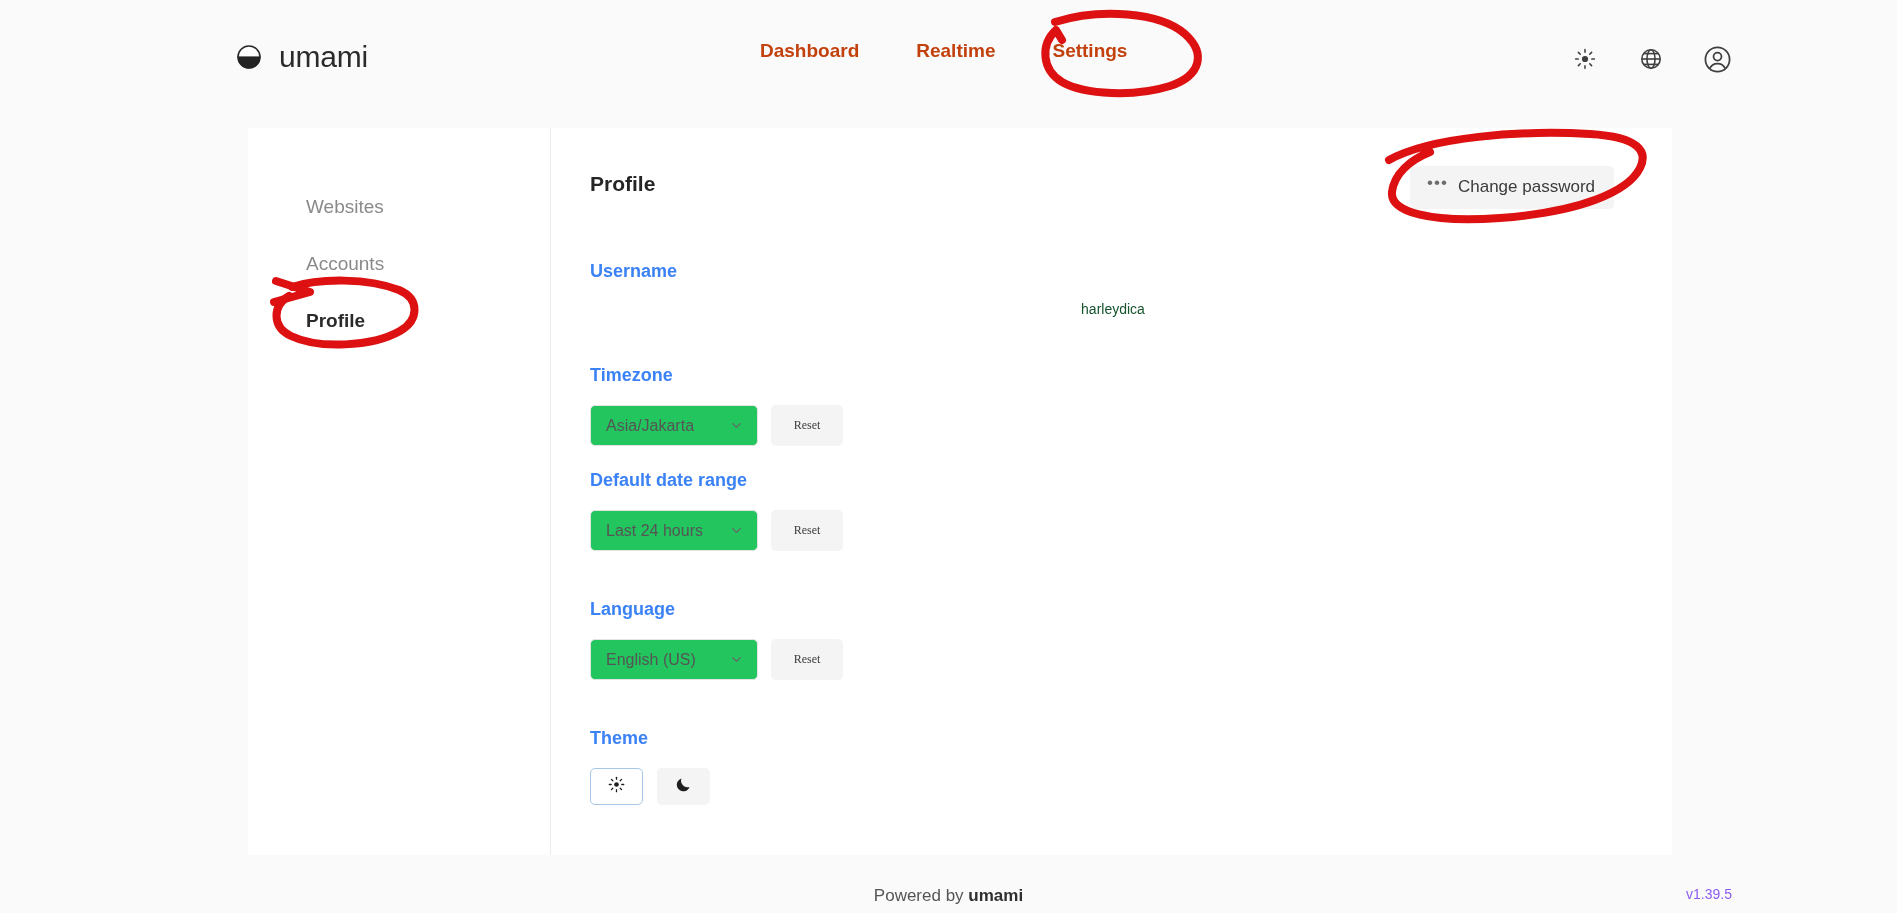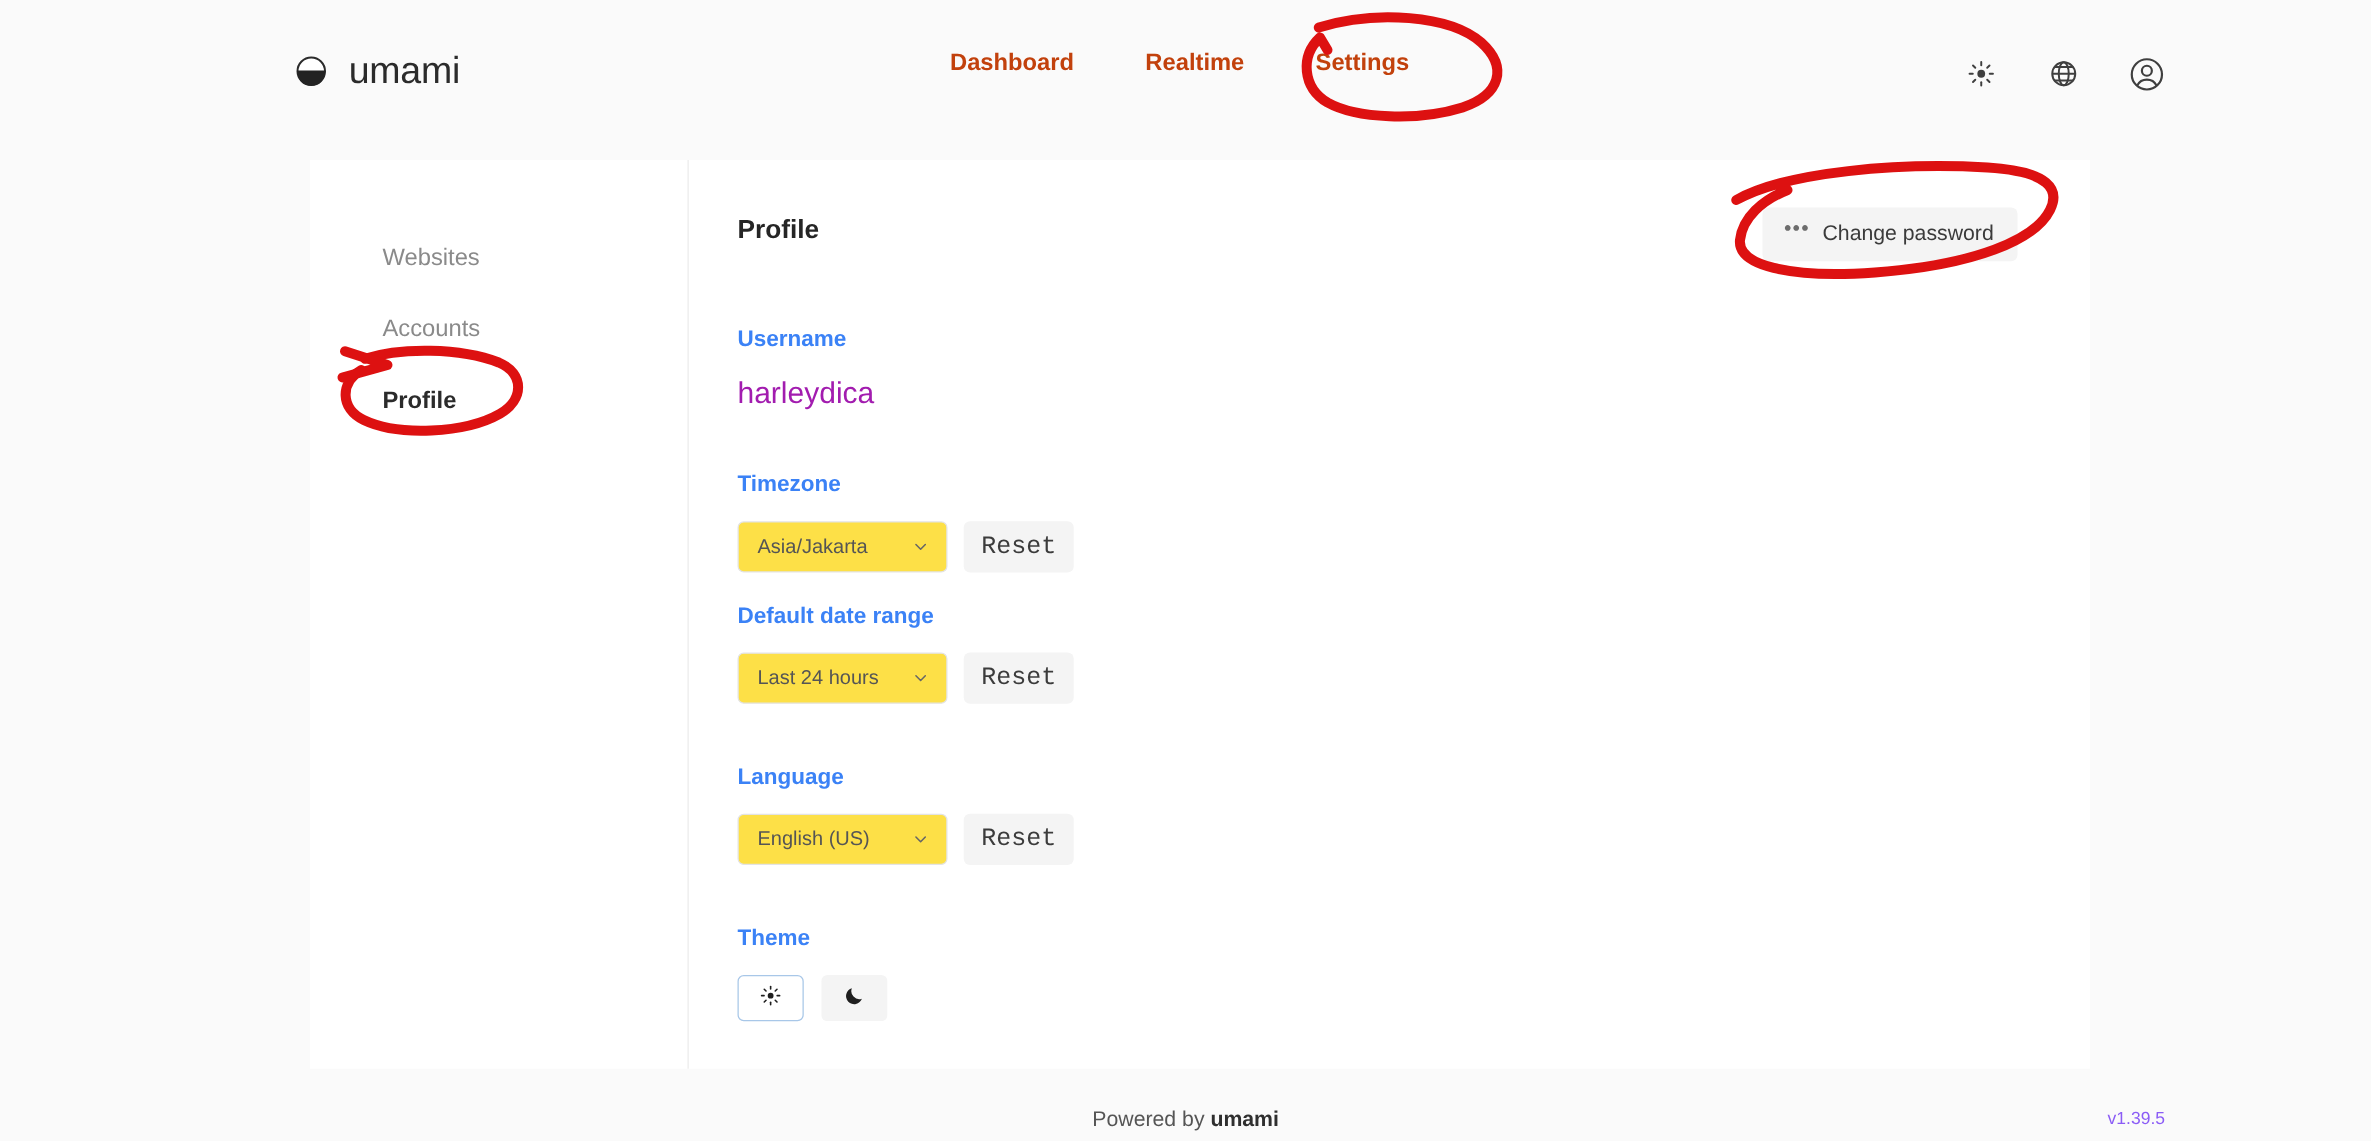--- a/index.html
+++ b/index.html
@@ -165,55 +165,56 @@
   #language-group { margin-top: 48px; }
   #theme-group { margin-top: 48px; }
 
   .field-label {
     font-size: 18px;
     font-weight: 700;
     color: #3b82f6;
     margin-bottom: 19px;
   }
   .field-static-value {
-    font-size: 24px;
-    color: #a21caf;
+    font-size: 14px;
+    color: #14532d;
+    text-align: center;
   }
 
   .field-row {
     display: flex;
     align-items: center;
     gap: 13px;
   }
 
   .dropdown {
     width: 168px;
     height: 41px;
-    background: #fde047;
+    background: #22c55e;
     border: 1px solid #e3e3e3;
     border-radius: 5px;
     display: flex;
     align-items: center;
     justify-content: space-between;
     padding: 0 13px 0 15px;
     font-size: 16px;
     color: #555555;
     cursor: pointer;
     white-space: nowrap;
   }
   .dropdown .chev { color: #6a6a6a; display: flex; align-items: center; }
 
   .reset-button {
     height: 41px;
     min-width: 72px;
     background: #f4f4f4;
     border: none;
     border-radius: 5px;
-    font-family: Liberation Mono, monospace;
-    font-size: 20px;
+    font-family: Liberation Serif, serif;
+    font-size: 12px;
     color: #3c3c3c;
     cursor: pointer;
     padding: 0 14px;
   }
 
   .theme-buttons { display: flex; gap: 14px; }
   .theme-btn {
     width: 53px;
     height: 37px;
     border-radius: 5px;

